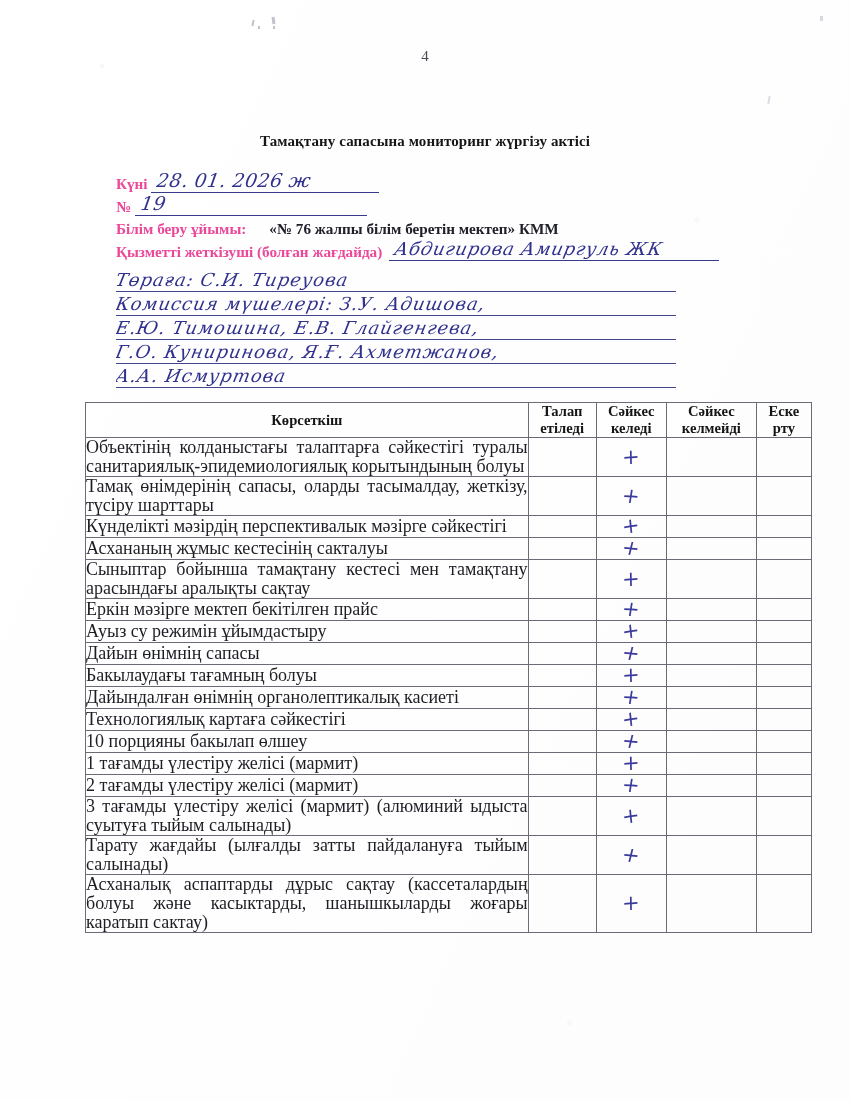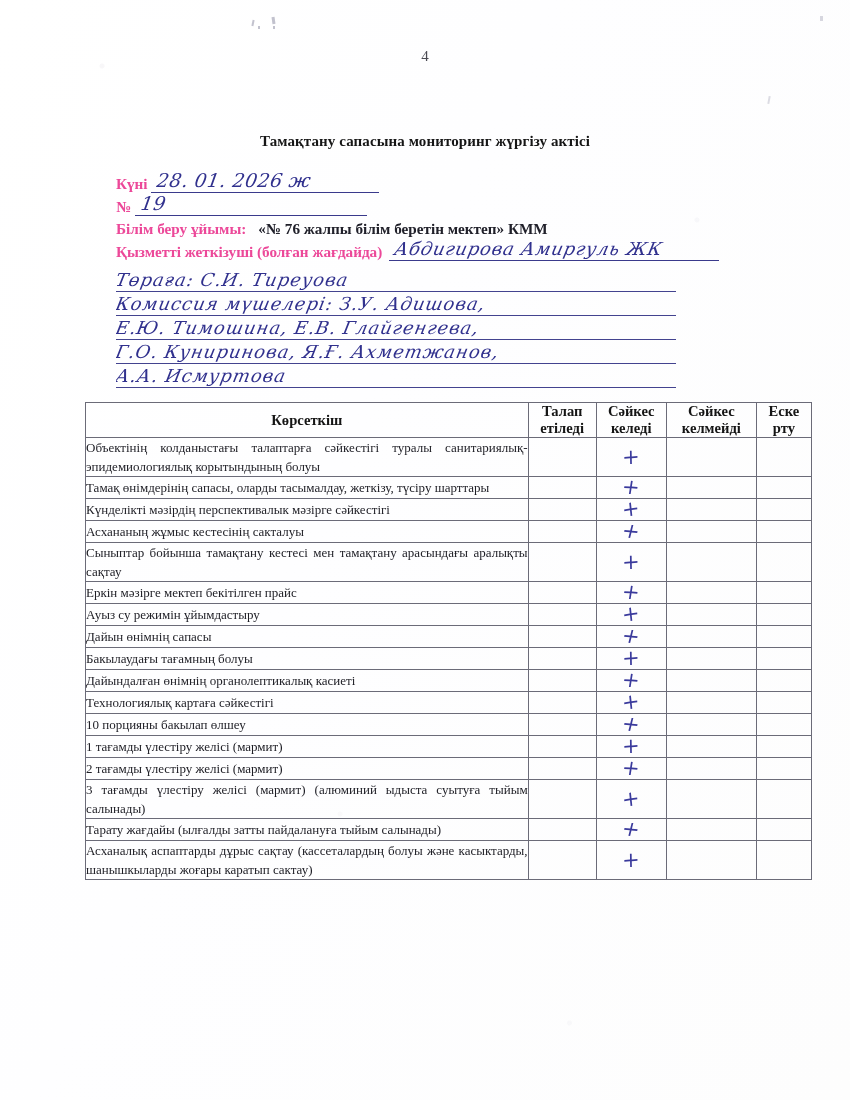--- a/index.html
+++ b/index.html
@@ -170,21 +170,21 @@
   }
   .col-ind  { width: 442px; }
   .col-req  { width: 68px; }
   .col-ok   { width: 70px; }
   .col-no   { width: 90px; }
   .col-note { width: 55px; }
 
   td.indicator {
     text-align: justify;
     text-align-last: left;
-    font-size: 13px;
+    font-size: 18px;
     line-height: 19px;
     padding: 6px 10px 6px 9px;
     color: #1d1d24;
     hyphens: none;
   }
   td.indicator.twoline { text-align-last: left; }
   td.mark {
     text-align: center;
     vertical-align: middle;
   }
@@ -230,21 +230,21 @@
 
     <div class="fline">
       <span class="flabel">№</span>
       <span class="ruled" style="width:232px;">
         <span class="hw num-val">19</span>
       </span>
     </div>
 
     <div class="fline" style="margin-top:3px;">
       <span class="flabel">Білім беру ұйымы:</span>
-      <span class="fstrong" style="margin-left:8px;">«№ 76 жалпы білім беретін мектеп» КММ</span>
+      <span class="fstrong" style="margin-left:19px;">«№ 76 жалпы білім беретін мектеп» КММ</span>
     </div>
 
     <div class="fline">
       <span class="flabel">Қызметті жеткізуші (болған жағдайда)</span>
       <span class="ruled" style="width:330px;margin-left:3px;">
         <span class="hw" style="font-size:18px;transform:skewX(-12deg);display:inline-block;letter-spacing:.8px;">Абдигирова Амиргуль ЖК</span>
       </span>
     </div>
 
   </div>

